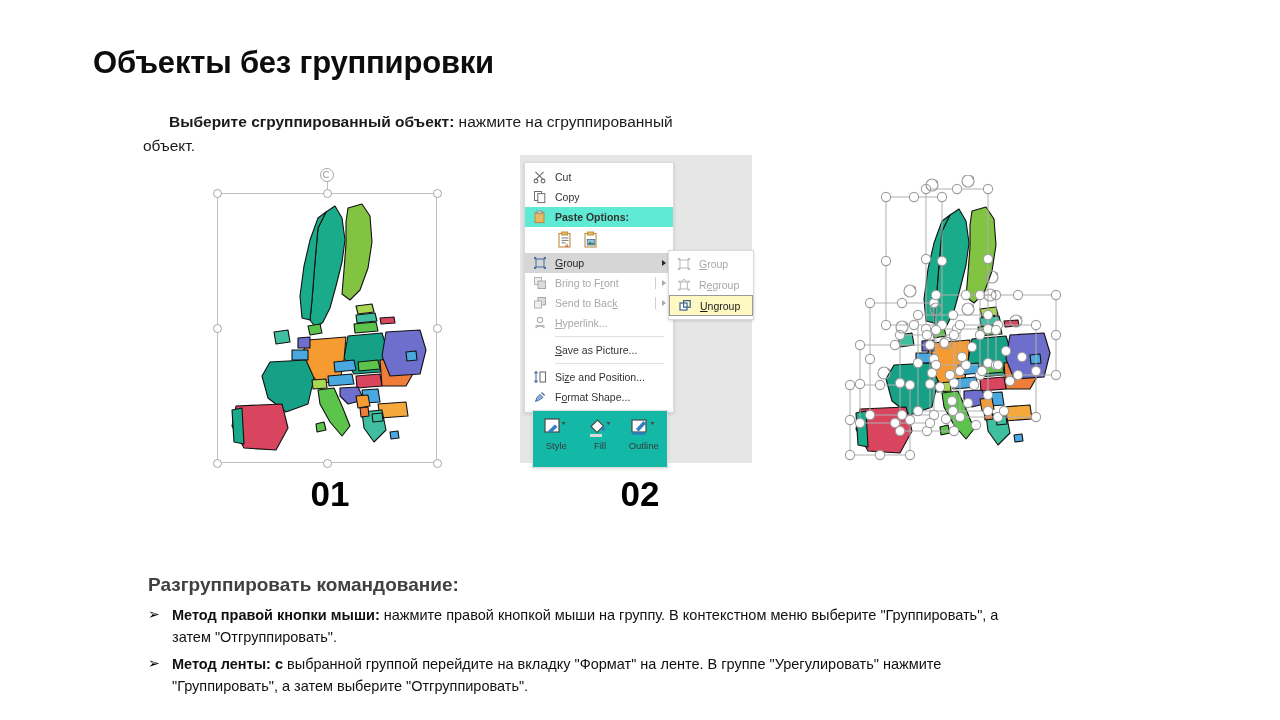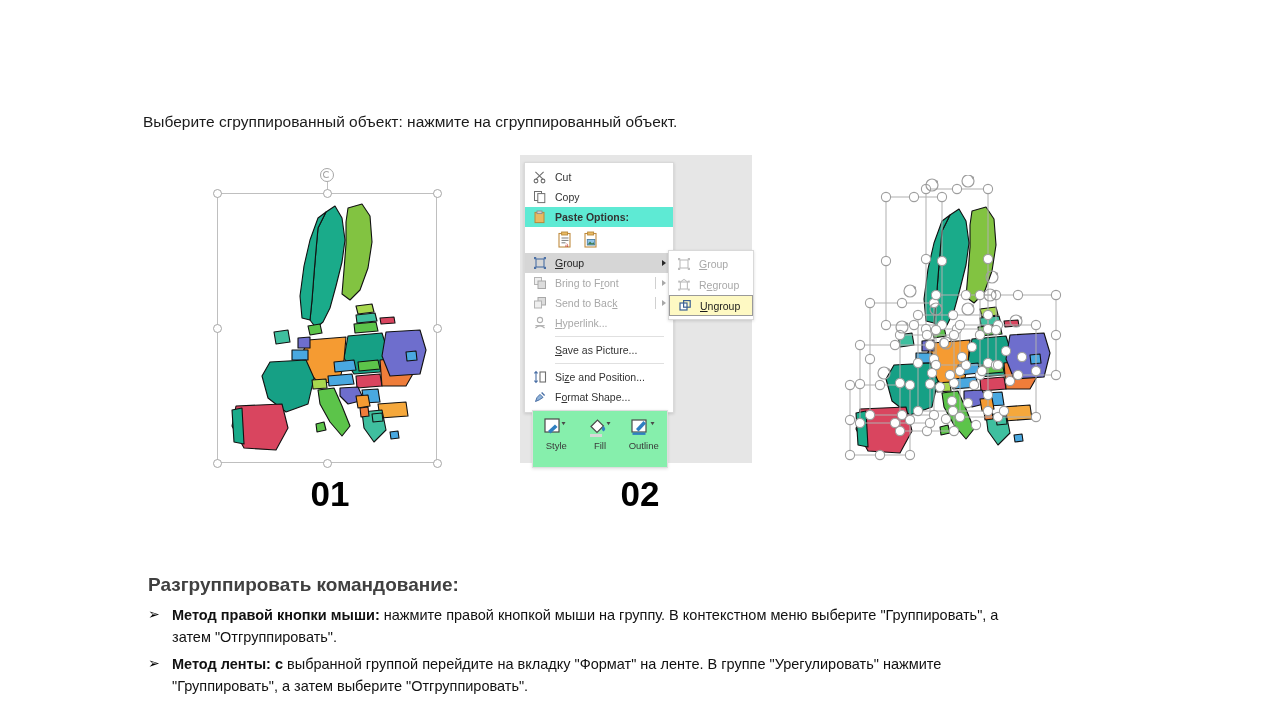--- a/index.html
+++ b/index.html
@@ -15,21 +15,21 @@
     position:absolute;left:93px;top:45px;
     font-size:31px;font-weight:bold;letter-spacing:-0.2px;
     color:#0d0d0d;white-space:nowrap;
   }
 
   
   .intro{
     position:absolute;left:143px;top:110px;width:540px;
     font-size:15.5px;line-height:1.55;color:#1a1a1a;
   }
-  .intro b{font-weight:normal;}
+  .intro b{font-weight:bold;margin-left:26px;}
 
   
   .panel{position:absolute;}
   .step-num{
     position:absolute;font-size:35px;font-weight:bold;color:#000;
     text-align:center;letter-spacing:0px;
   }
 
   
   .selframe{position:absolute;border:1px solid #bfbfbf;box-sizing:border-box;}
@@ -76,21 +76,21 @@
 
   .submenu{
     position:absolute;background:#ffffff;border:1px solid #d9d9d9;
     box-shadow:0 1px 3px rgba(0,0,0,.14);font-size:10.5px;color:#333;
   }
   .submenu .mi{padding-left:30px;height:21px;}
   .submenu .mi.sel{background:#fef9c3;border:1px solid #9a9a9a;box-sizing:border-box;color:#1a1a1a;}
 
   
   .minibar{
-    position:absolute;background:#86efac;border:1px solid #dedede;
+    position:absolute;background:#14b8a6;border:1px solid #dedede;
     box-shadow:0 1px 3px rgba(0,0,0,.12);
     display:flex;align-items:flex-start;padding:5px 6px 3px 6px;gap:9px;
   }
   .mb-item{width:38px;text-align:center;font-size:9.5px;color:#3a3a3a;}
   .mb-ico{height:24px;display:flex;align-items:center;justify-content:center;}
 
   
   .sect-head{
     position:absolute;left:148px;top:574px;
     font-size:19px;font-weight:bold;color:#404040;
@@ -101,20 +101,21 @@
   .btxt{font-size:14.5px;line-height:1.55;color:#111;}
   .btxt b{font-weight:bold;}
 
   svg{display:block;overflow:visible;}
 </style>
 </head>
 <body>
 
 <div class="slide">
 
+  <div class="title">Объекты без группировки</div>
 
   <div class="intro">
     <b>Выберите сгруппированный объект:</b><span> нажмите на сгруппированный объект.</span>
   </div>
 
   <div class="panel" style="left:210px;top:168px;width:240px;height:300px;">
 
     <div class="rot-handle" style="left:110px;top:0px;"></div>
     <div class="rot-stem" style="left:116.5px;top:14px;height:11px;"></div>
 

